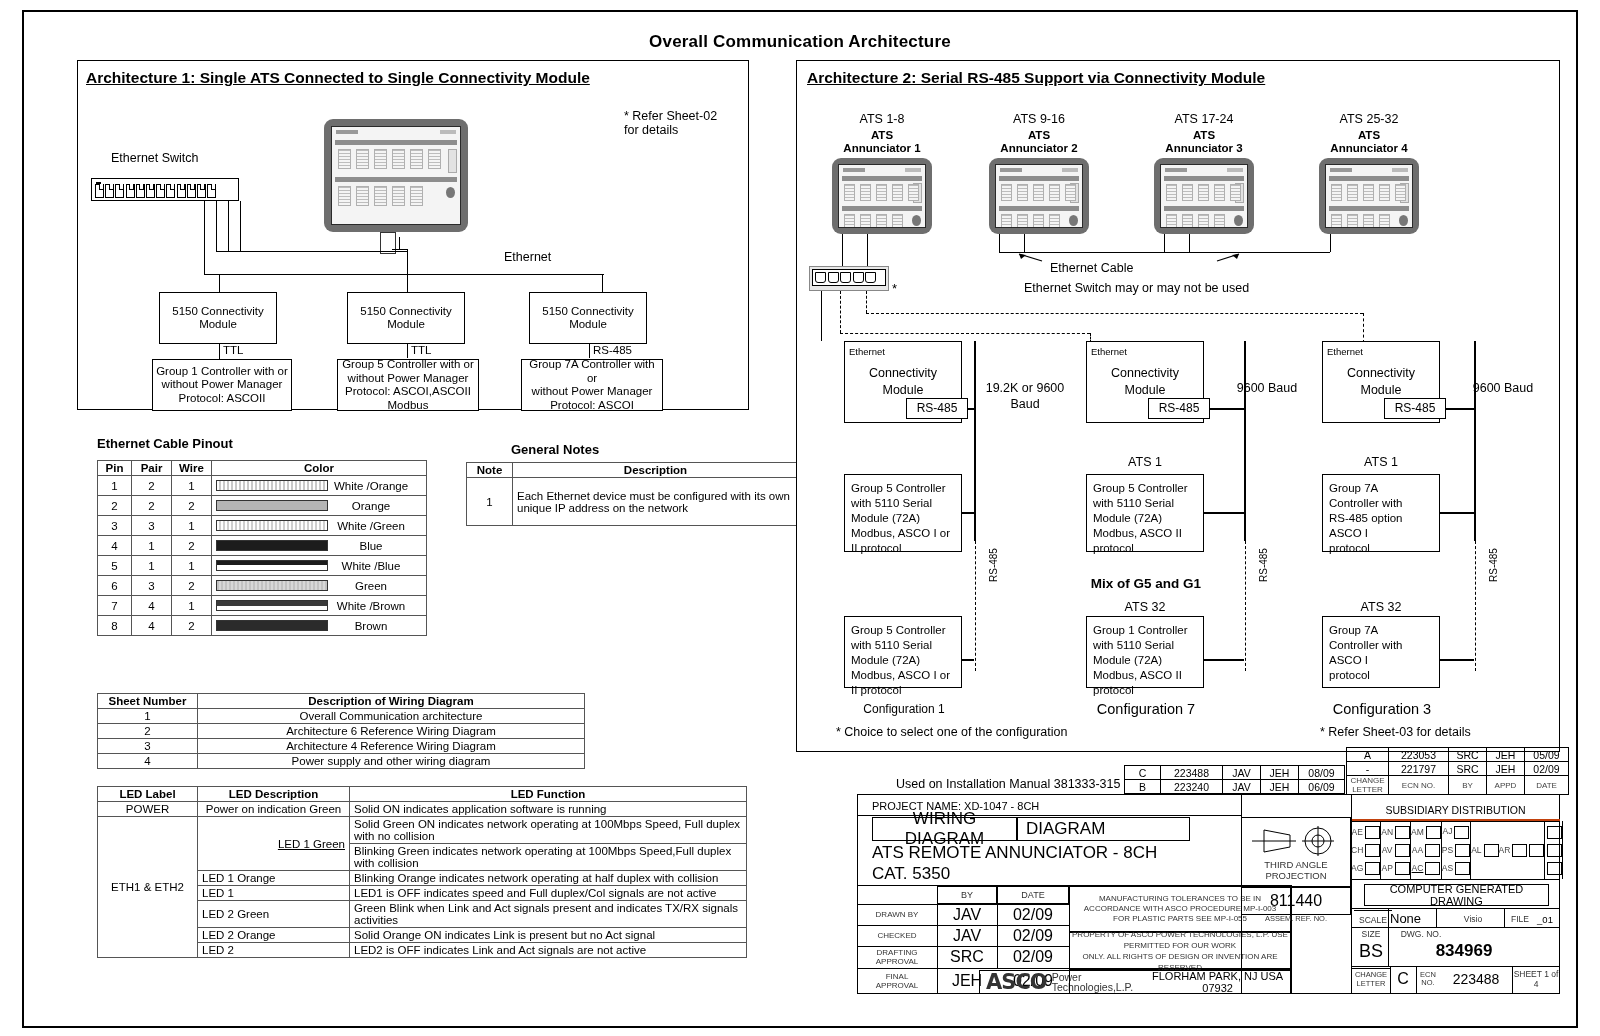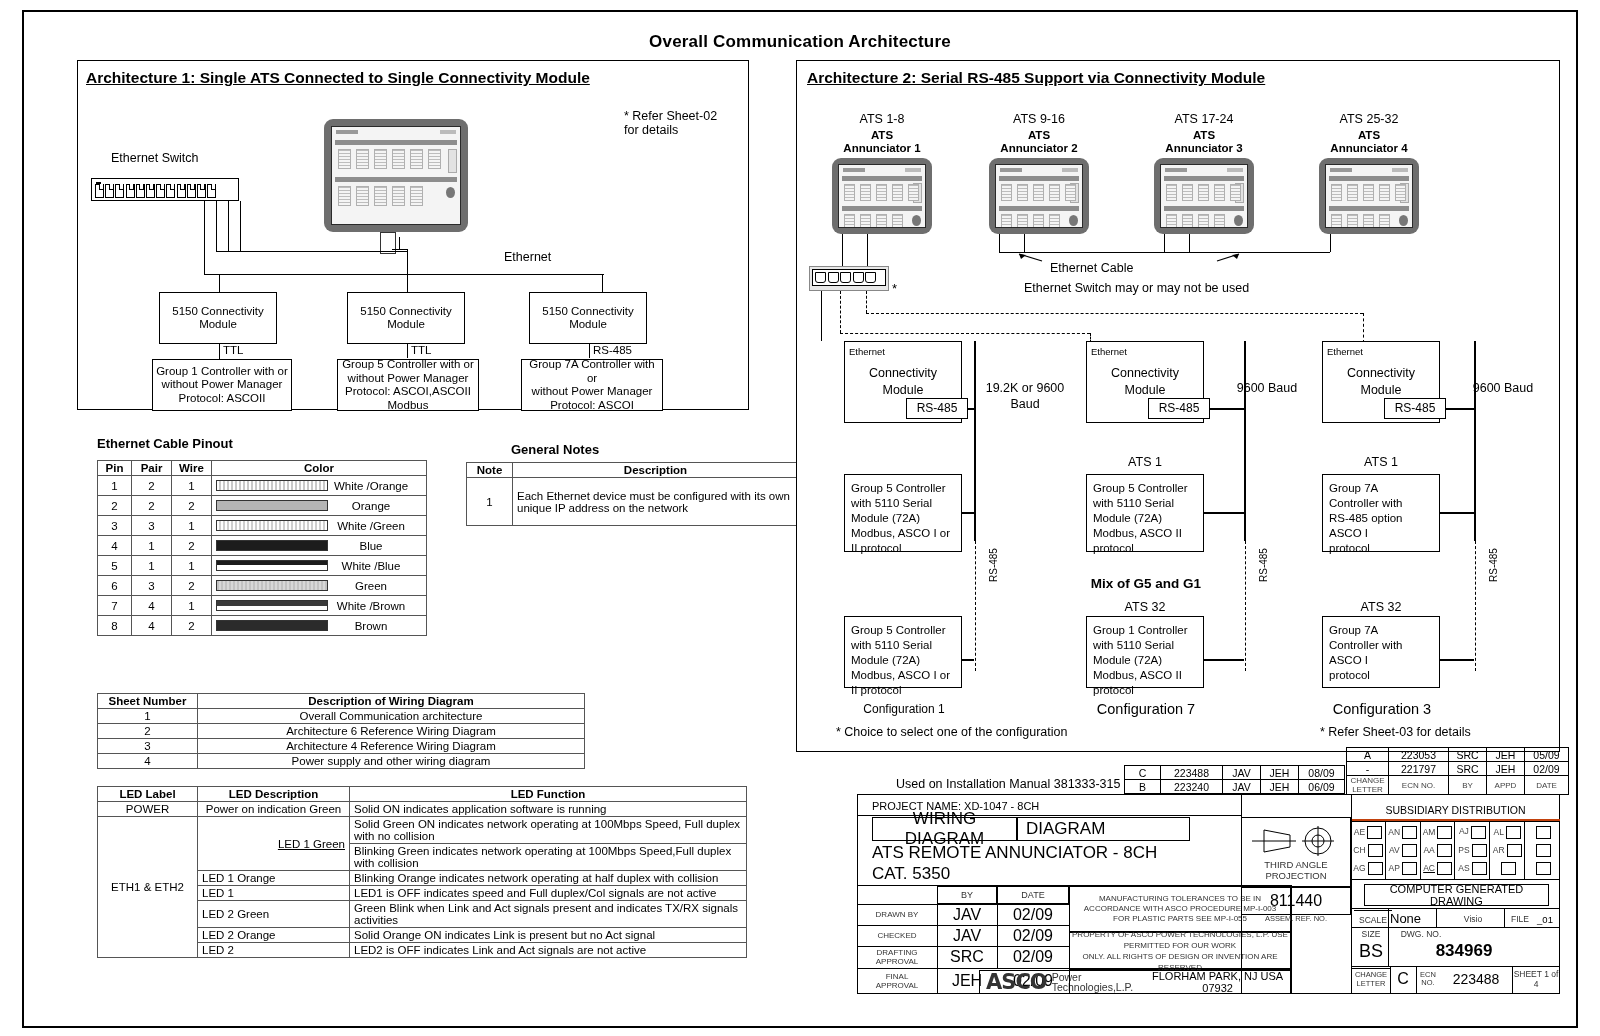--- a/index.html
+++ b/index.html
@@ -717,21 +717,21 @@
         </div>
         <div style="display: flex; align-items: center;">
           <span class="chklbl">PS</span>
           <span class="chk"></span>
         </div>
         <div style="display: flex; align-items: center;">
           <span class="chklbl">AS</span>
           <span class="chk"></span>
         </div>
       </div>
-      <div style="flex: 1 1 0%; border-right: 1px solid rgb(0, 0, 0); display: flex; flex-direction: column; justify-content: space-around; align-items: center; padding: 2px 0px;">
+      <div style="flex: 1 1 0%; border-right: 1px solid rgb(0, 0, 0); display: flex; flex-direction: row; justify-content: space-around; align-items: center; padding: 2px 0px;">
         <div style="display: flex; align-items: center;">
           <span class="chklbl">AL</span>
           <span class="chk"></span>
         </div>
         <div style="display: flex; align-items: center;">
           <span class="chklbl">AR</span>
           <span class="chk"></span>
         </div>
         <div style="display: flex; align-items: center;">
           <span class="chklbl"></span>

